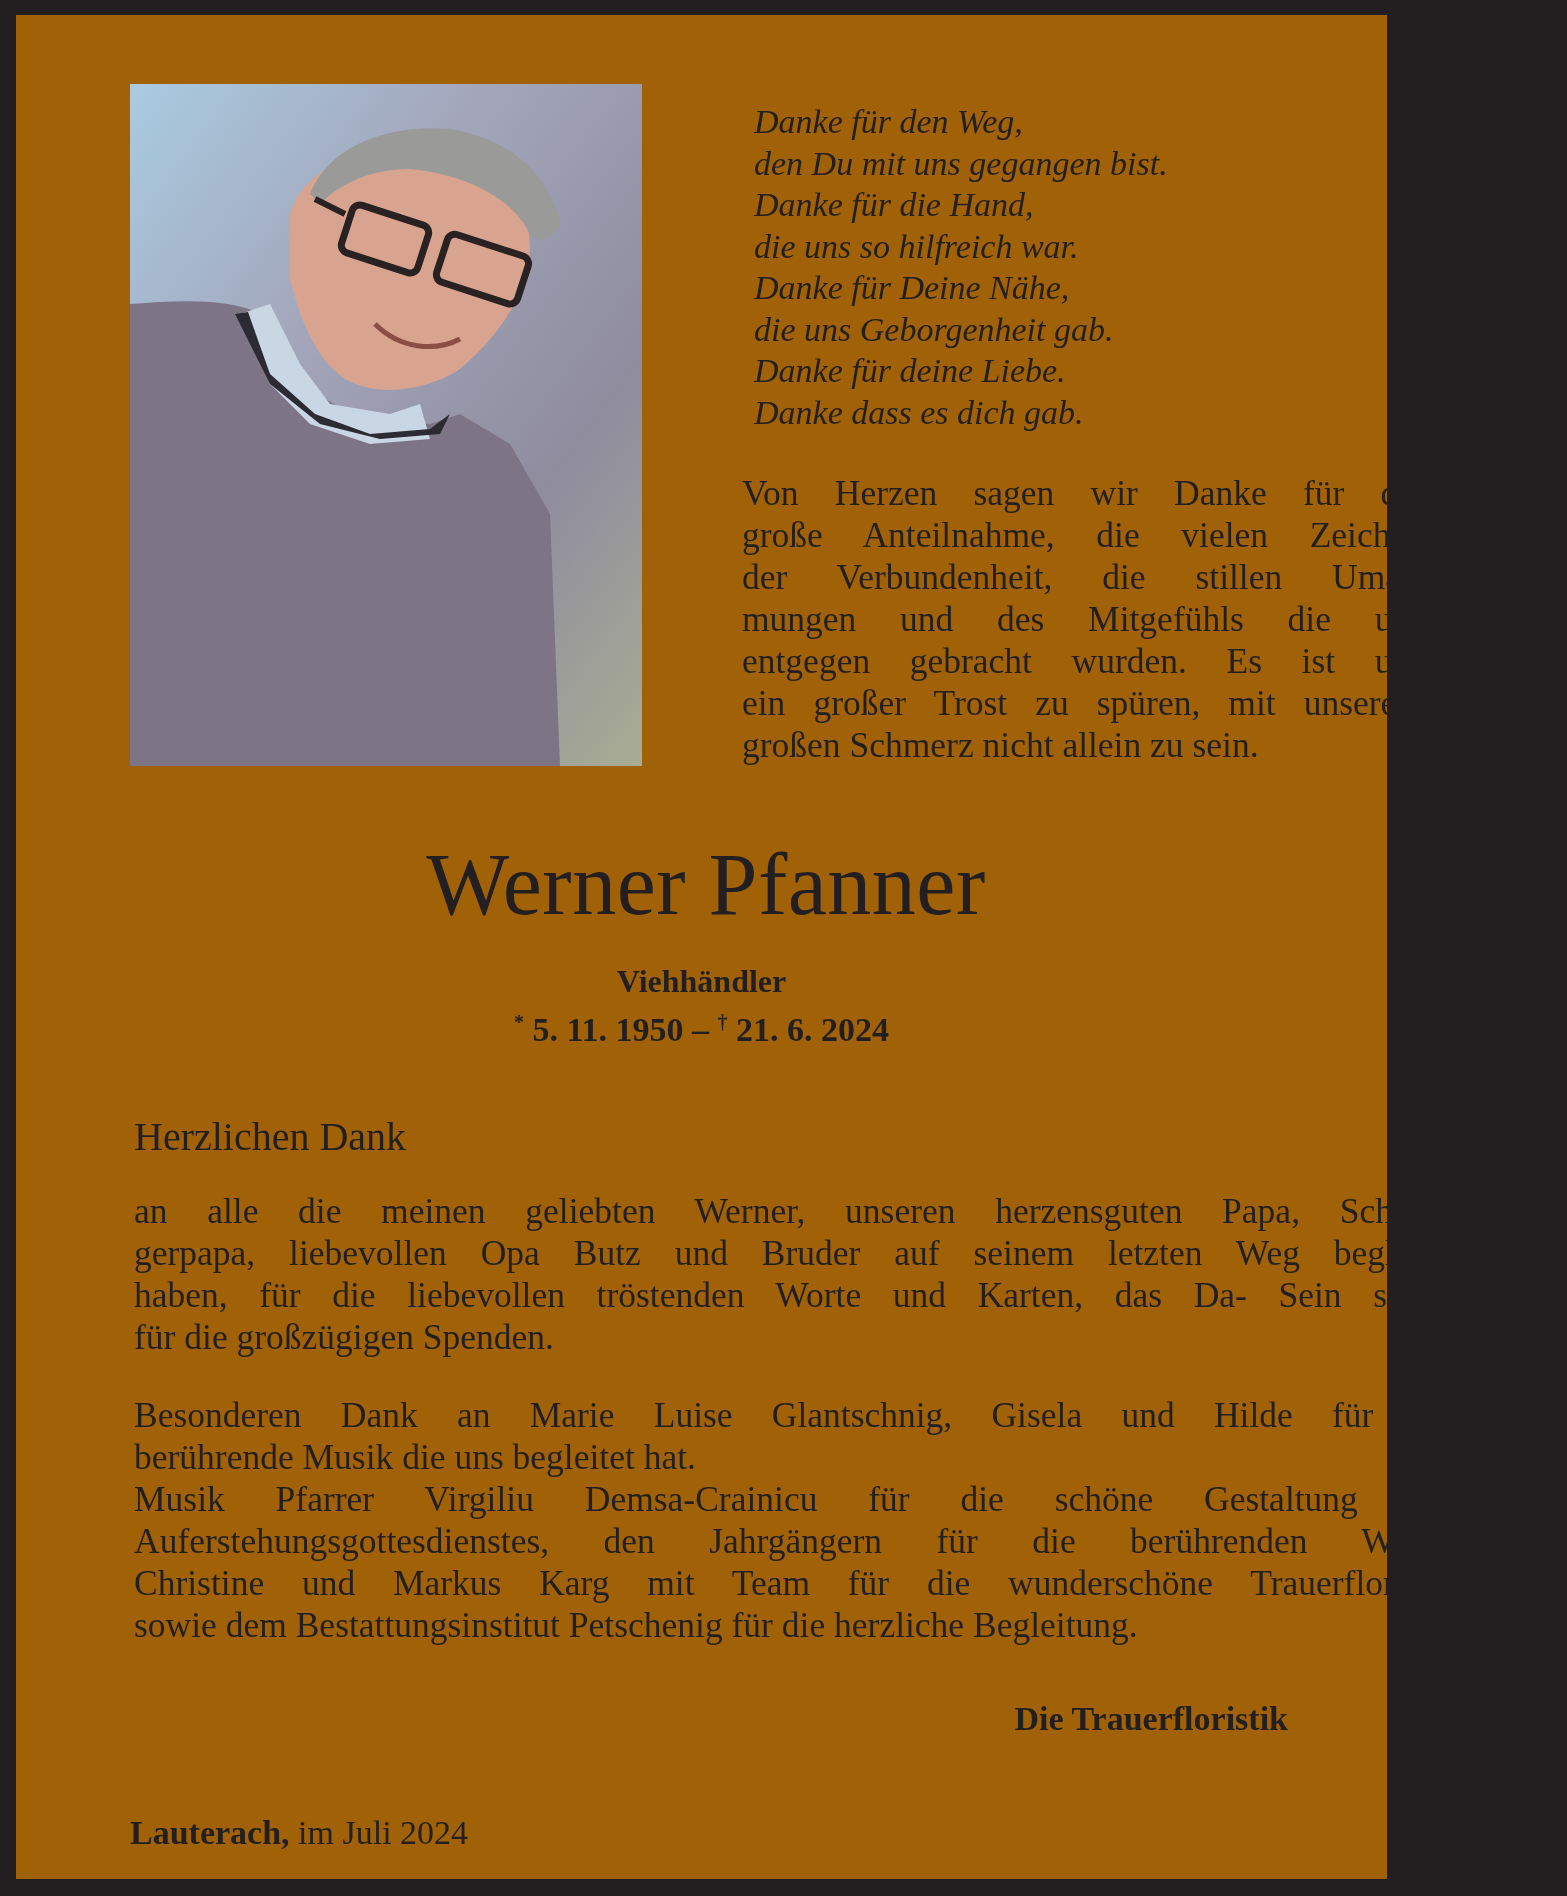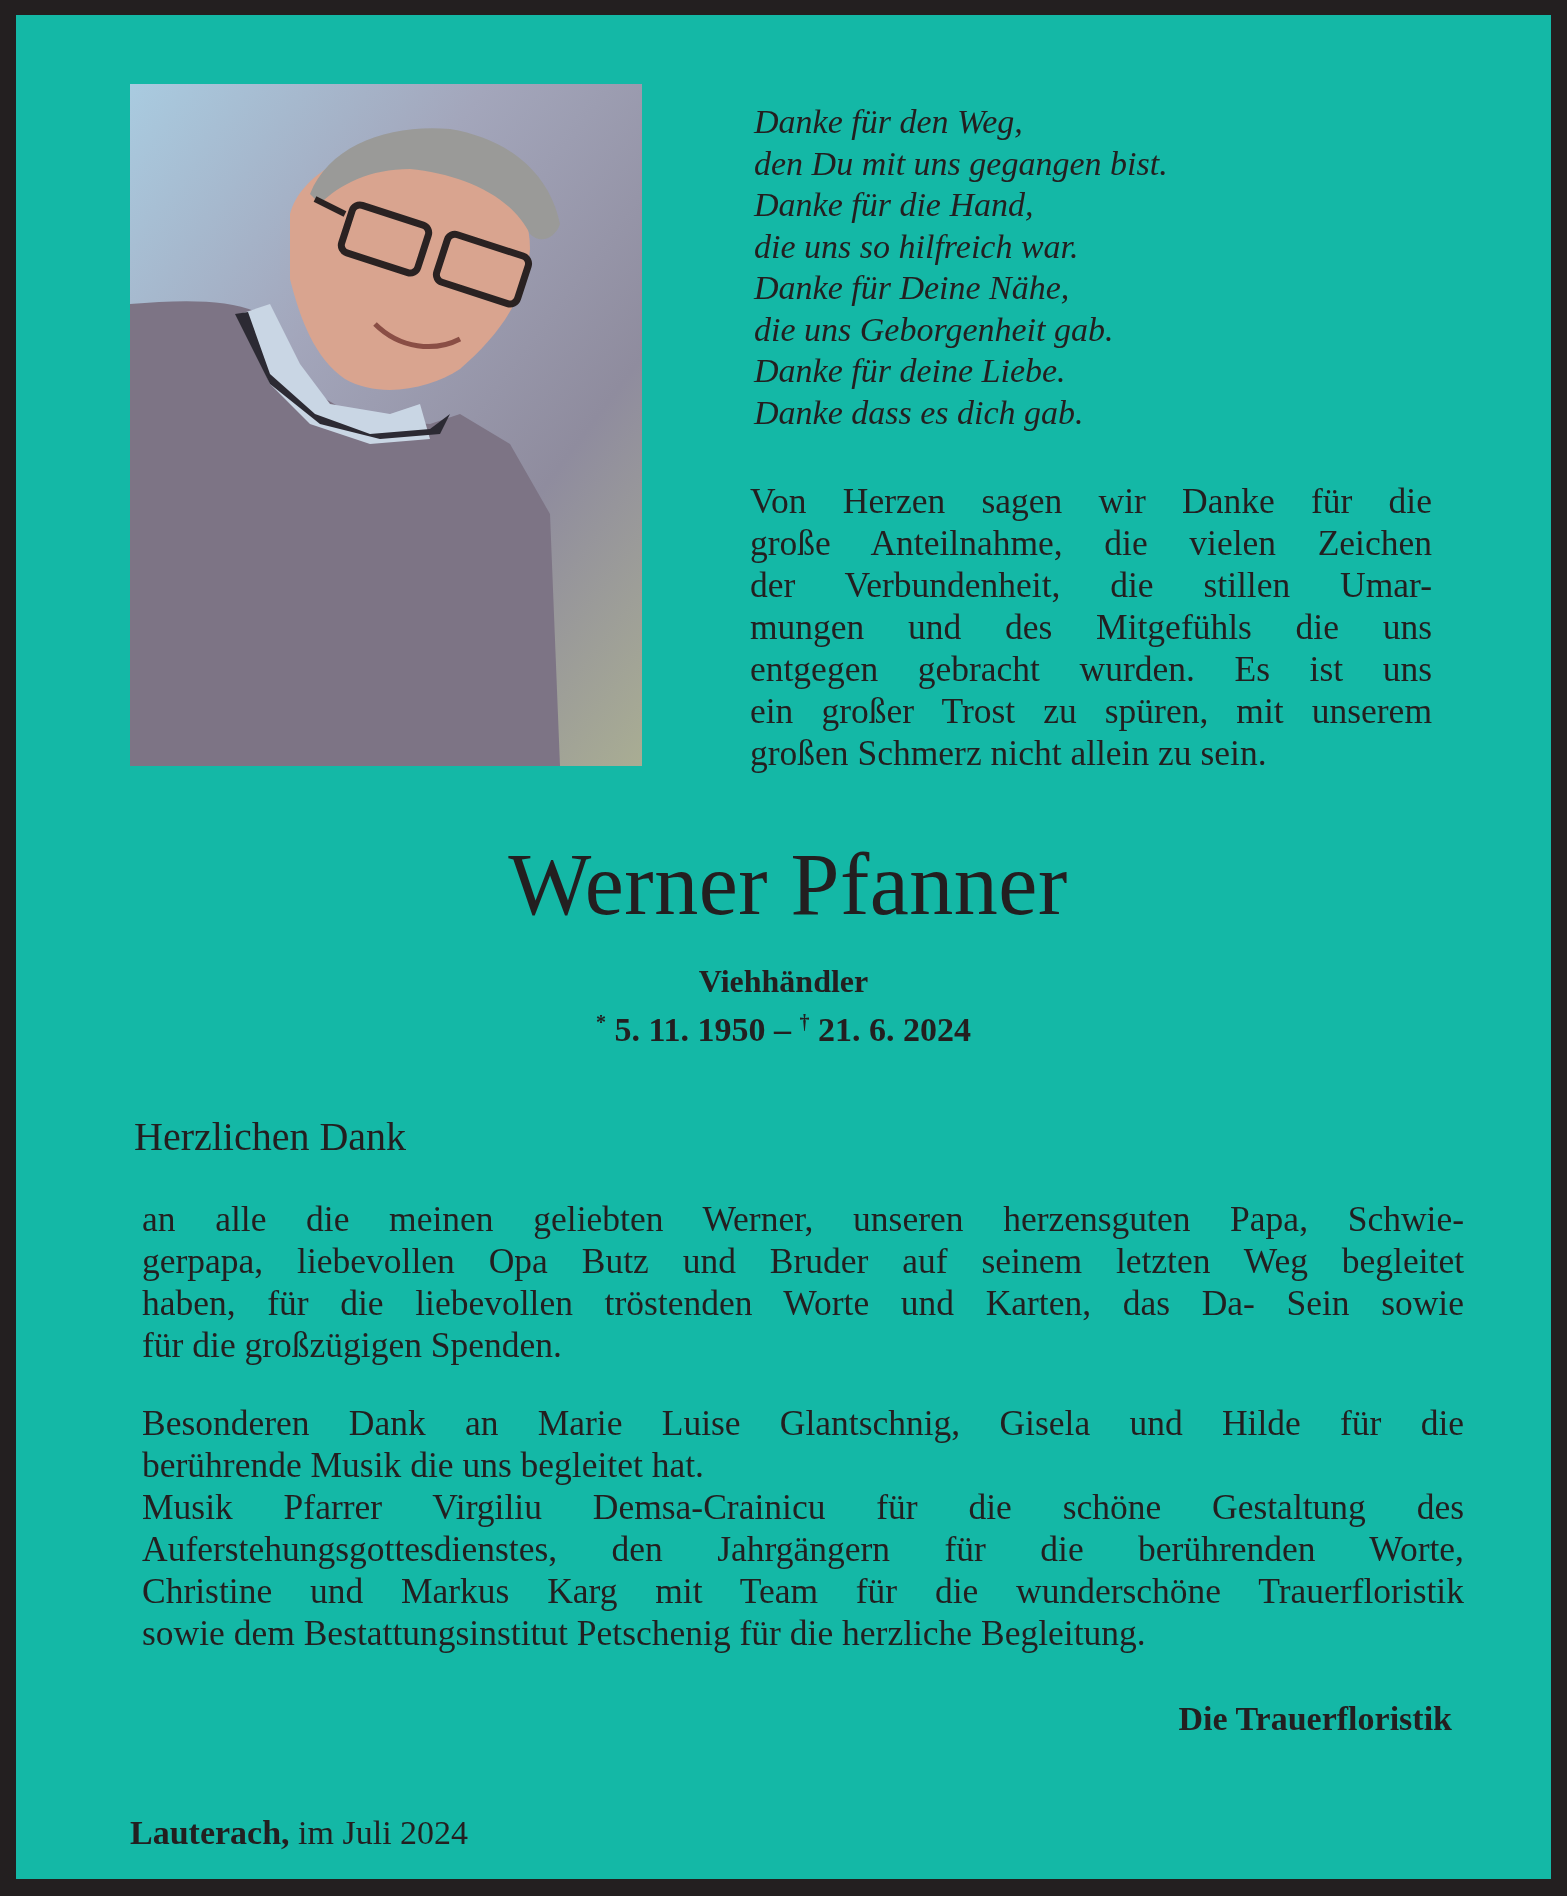--- a/index.html
+++ b/index.html
@@ -7,22 +7,22 @@
       width: 1567px; height: 1896px;
       background: #231f20;
       position: relative;
       overflow: hidden;
       font-family: "Liberation Serif", "DejaVu Serif", serif;
       color: #231f20;
     }
     .sheet {
       position: absolute;
       left: 16px; top: 15px;
-      width: 1535px; height: 1864px;
-      background: #14b8a6;
+      width: 1371px; height: 1864px;
+      background: #a16207;
     }
     .photo {
       position: absolute;
       left: 114px; top: 69px;
       width: 512px; height: 682px;
       overflow: hidden;
       background: linear-gradient(160deg, #a9cbe0 0%, #b0b2c4 30%, #8e8b9c 60%, #a7aa95 100%);
     }
     .photo svg { display: block; width: 100%; height: 100%; }
 
@@ -85,21 +85,21 @@
       margin: 4px;
       font-weight: normal;
     }
     .body-text {
       position: absolute;
       left: 114px;
       width: 1322px;
       font-size: 35.5px;
       line-height: 42px;
       text-align: justify;
-      margin: 12px;
+      margin: 4px;
     }
     .body-text .line { display: block; text-align: justify; text-align-last: justify; white-space: nowrap; }
     .body-text .line.last { text-align-last: left; }
     .p1 { top: 1186px; }
     .p2 { top: 1390px; }
 
     .signature {
       position: absolute;
       right: 99px; top: 1698px;
       font-weight: bold;

